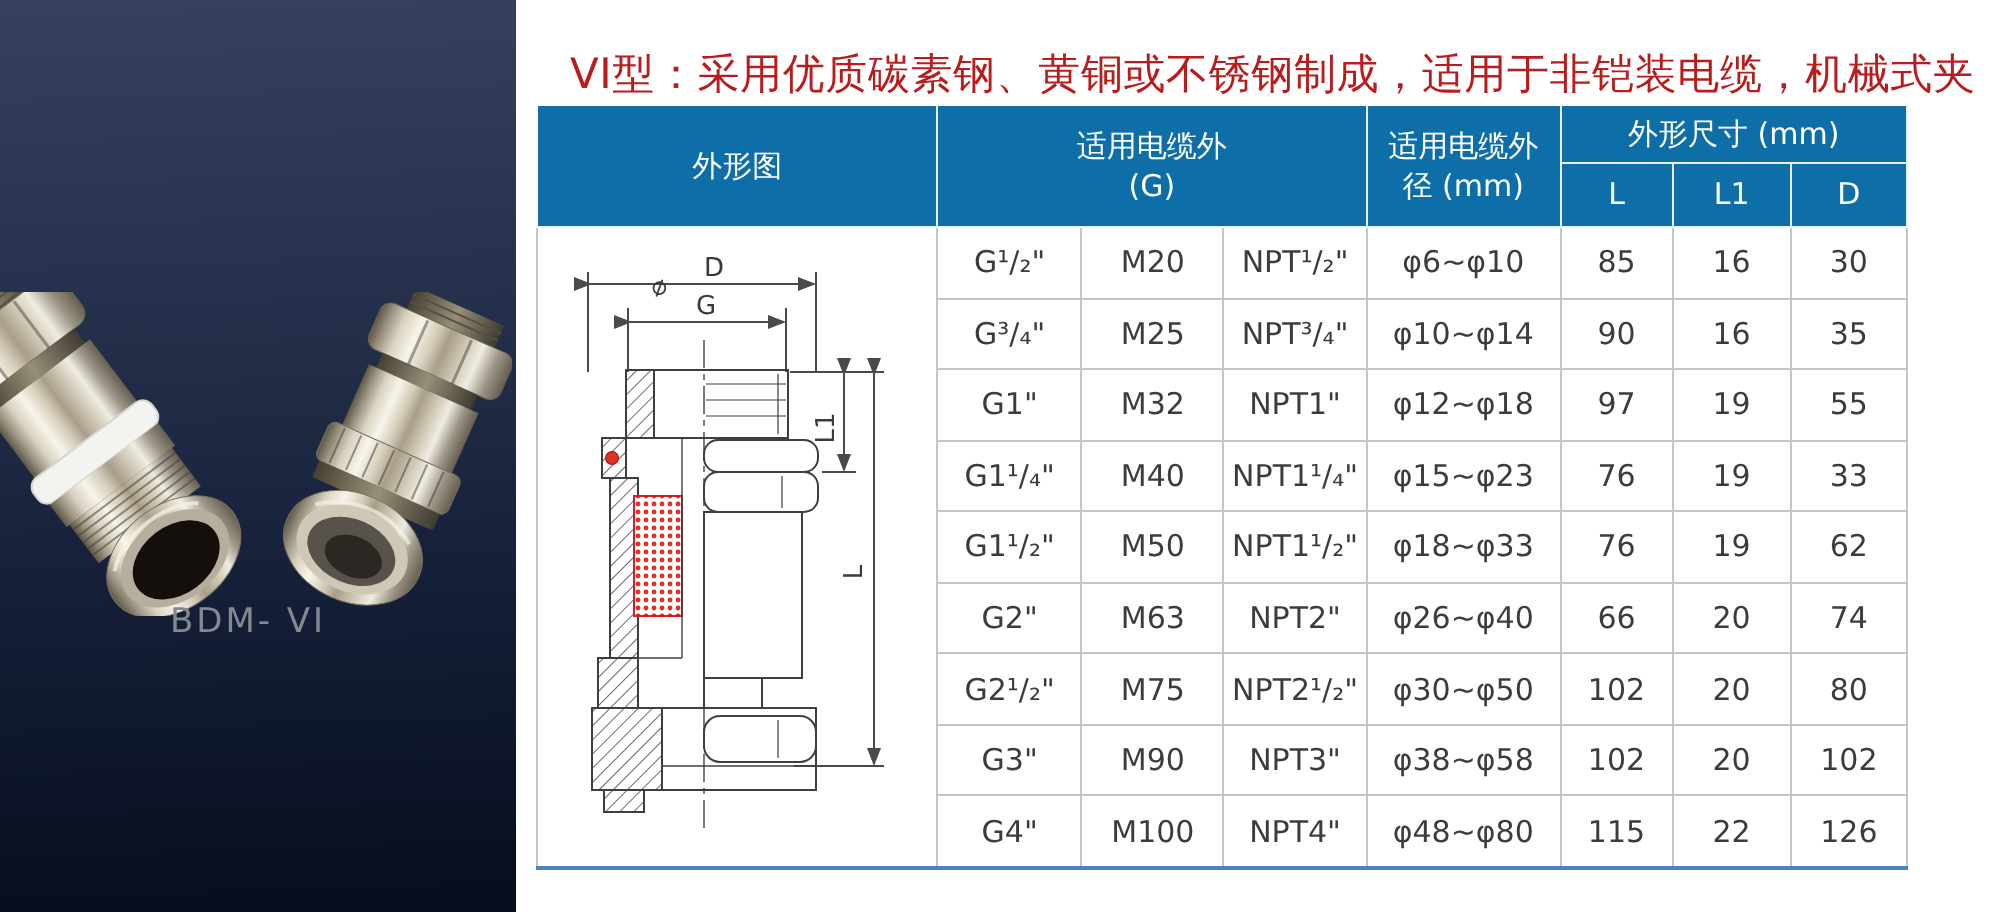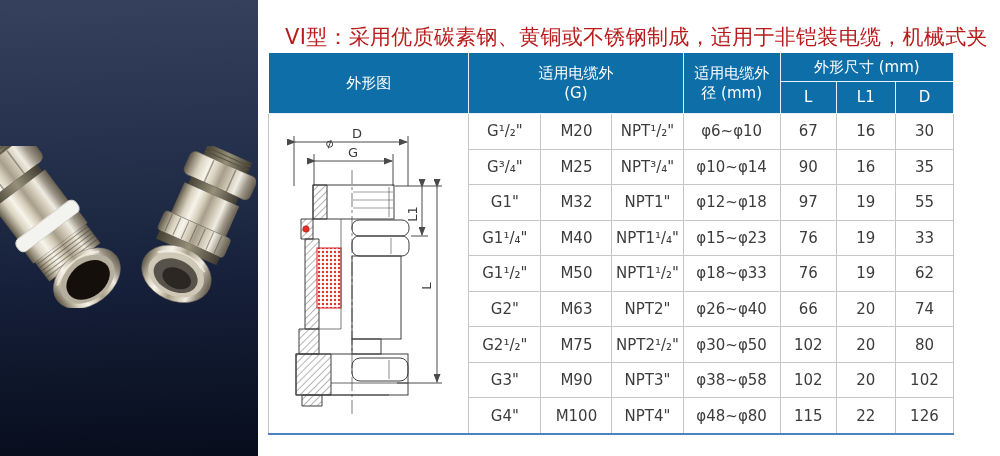--- a/index.html
+++ b/index.html
@@ -118,20 +118,21 @@
         </g>
         <rect x="-33" y="15" width="66" height="9" fill="url(#mB)"></rect>
         <ellipse cx="0" cy="48" rx="36" ry="27" fill="url(#mA)" stroke="#7a7262" stroke-width="0.5"></ellipse>
         <ellipse cx="0" cy="49" rx="29" ry="21" fill="#cfc8b6"></ellipse>
         <ellipse cx="0" cy="50" rx="23" ry="16" fill="#57524a"></ellipse>
         <ellipse cx="2" cy="52" rx="15" ry="10" fill="#2b2722"></ellipse>
         <path d="M -26,36 A 34 25 0 0 1 25,35" fill="none" stroke="#f4f0e4" stroke-width="2" opacity="0.7"></path>
       </g>
     </svg>
 
+    <div class="model-label">BDM- VI</div>
   </div>
 
   <div class="intro">VI型：采用优质碳素钢、黄铜或不锈钢制成，适用于非铠装电缆，机械式夹紧。</div>
 
   <table class="spec-table">
     <colgroup>
       <col style="width:200px">
         <col style="width:72px">
         <col style="width:71px">
         <col style="width:71px">
@@ -233,21 +234,21 @@
             <text class="dim-label" x="62" y="33" text-anchor="middle" transform="rotate(-25 62 33)">⌀</text>
             <text class="dim-label" x="84" y="43" text-anchor="middle">G</text>
             <text class="dim-label" x="148" y="100" text-anchor="middle" transform="rotate(-90 148 100)">L1</text>
             <text class="dim-label" x="162" y="172" text-anchor="middle" transform="rotate(-90 162 172)">L</text>
           </svg>
         </td>
         <td>G¹/₂"</td>
         <td>M20</td>
         <td>NPT¹/₂"</td>
         <td>φ6~φ10</td>
-        <td>67</td>
+        <td>85</td>
         <td>16</td>
         <td>30</td>
       </tr>
       <tr>
         <td>G³/₄"</td>
         <td>M25</td>
         <td>NPT³/₄"</td>
         <td>φ10~φ14</td>
         <td>90</td>
         <td>16</td>

